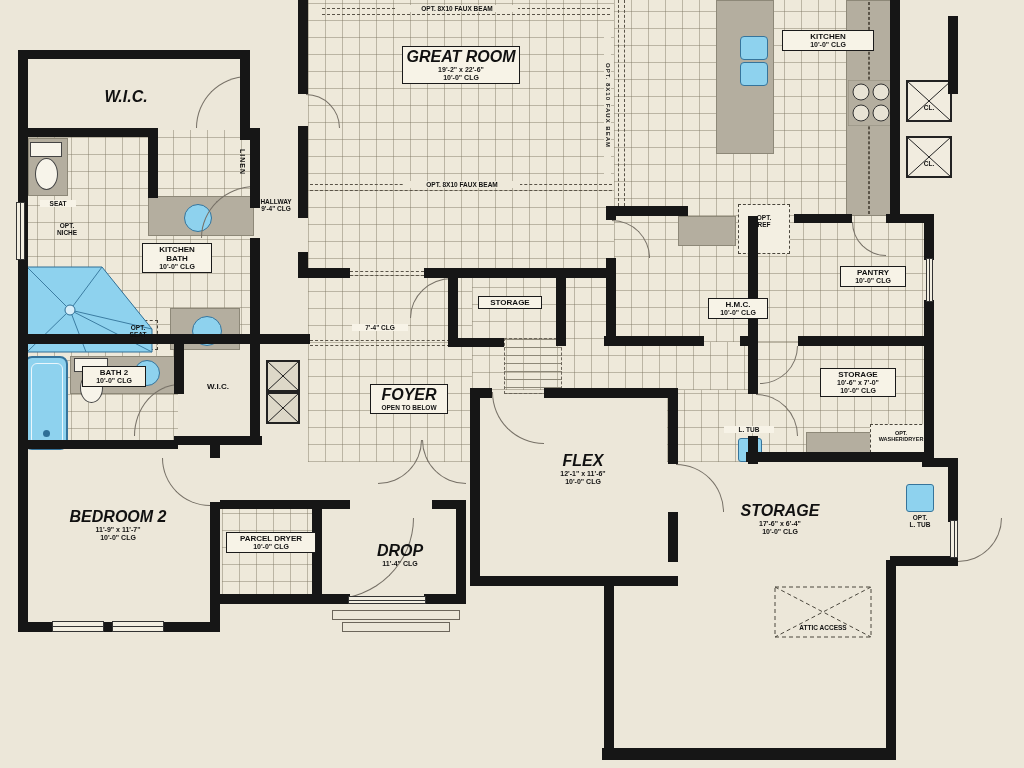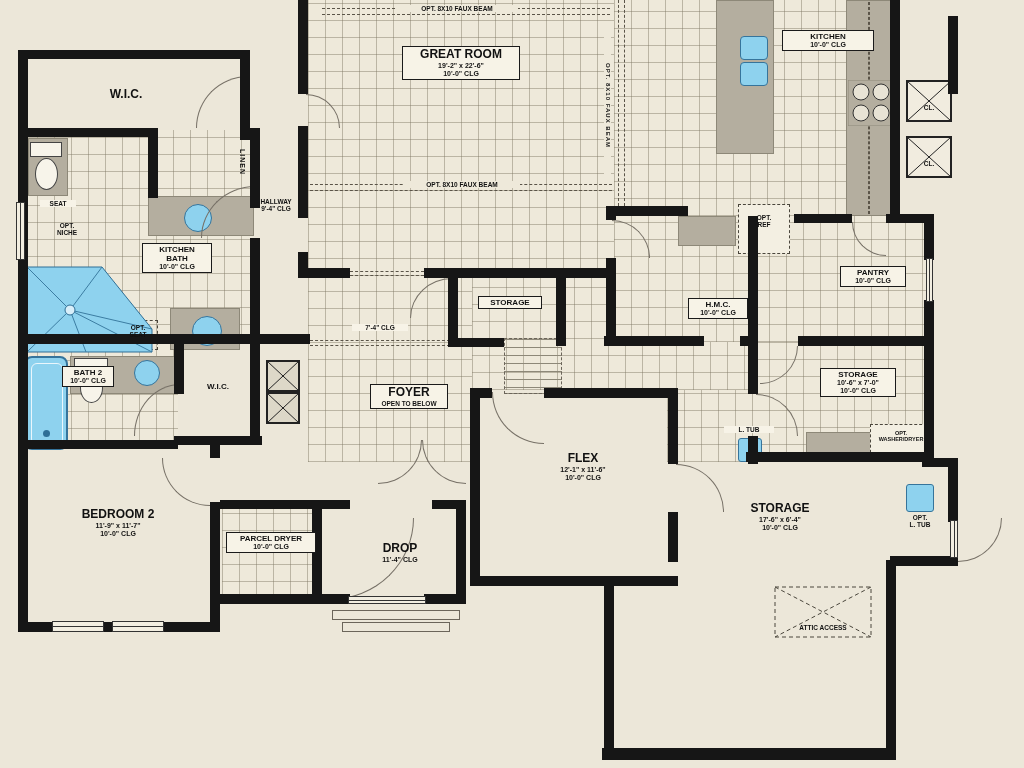--- a/index.html
+++ b/index.html
@@ -22,21 +22,21 @@
   .arc.bl{border-right:none;border-top:none;border-bottom-left-radius:100%;}
   .arc.br{border-left:none;border-top:none;border-bottom-right-radius:100%;}
   .dash{position:absolute;border:1px dashed #4a463c;box-sizing:border-box;}
   .dlh{position:absolute;border-top:1px dashed #5a5448;border-bottom:1px dashed #5a5448;box-sizing:border-box;}
   .dlv{position:absolute;border-left:1px dashed #5a5448;border-right:1px dashed #5a5448;box-sizing:border-box;}
   .stairs{position:absolute;border:1px dashed #6b655a;box-sizing:border-box;
     background:repeating-linear-gradient(180deg,#8d8878 0 1px,transparent 1px 8px);}
   .lbl{position:absolute;text-align:center;line-height:1.15;color:#111;}
   .lblbox{position:absolute;text-align:center;line-height:1.15;color:#111;
     background:#f7f3e7;border:1px solid #1a1a1a;padding:1px 2px;box-sizing:border-box;}
-  .rname{font-size:12px;font-weight:bold;white-space:nowrap;}
+  .rname{font-size:16px;font-weight:bold;white-space:nowrap;font-style:italic;}
   .rname-sm{font-size:8px;font-weight:bold;white-space:nowrap;}
   .rdim{font-size:7px;font-weight:bold;white-space:nowrap;}
   .tiny{font-size:6.5px;font-weight:bold;white-space:nowrap;line-height:1.1;}
   .vt{writing-mode:vertical-rl;text-orientation:mixed;font-size:7px;font-weight:bold;letter-spacing:1px;}
   .big{font-size:11px;font-weight:bold;white-space:nowrap;}
 </style>
 </head>
 <body>
 
 <div class="plan">
@@ -237,42 +237,42 @@
     <div class="rdim">10'-0" CLG</div>
   </div>
   <div class="lblbox" style="left:782px;top:30px;width:92px">
     <div class="rname-sm">KITCHEN</div>
     <div class="rdim">10'-0" CLG</div>
   </div>
   <div class="lblbox" style="left:840px;top:266px;width:66px">
     <div class="rname-sm">PANTRY</div>
     <div class="rdim">10'-0" CLG</div>
   </div>
-  <div class="lblbox" style="left:688px;top:298px;width:60px">
+  <div class="lblbox" style="left:708px;top:298px;width:60px">
     <div class="rname-sm">H.M.C.</div>
     <div class="rdim">10'-0" CLG</div>
   </div>
   <div class="lblbox" style="left:478px;top:296px;width:64px">
     <div class="rname-sm">STORAGE</div>
   </div>
   <div class="lblbox" style="left:820px;top:368px;width:76px">
     <div class="rname-sm">STORAGE</div>
     <div class="rdim">10'-6" x 7'-0"</div>
     <div class="rdim">10'-0" CLG</div>
   </div>
   <div class="lblbox" style="left:370px;top:384px;width:78px">
     <div class="rname">FOYER</div>
     <div class="tiny">OPEN TO BELOW</div>
   </div>
   <div class="lblbox" style="left:142px;top:243px;width:70px">
     <div class="rname-sm">KITCHEN</div>
     <div class="rname-sm">BATH</div>
     <div class="rdim">10'-0" CLG</div>
   </div>
-  <div class="lblbox" style="left:62px;top:366px;width:52px">
+  <div class="lblbox" style="left:82px;top:366px;width:64px">
     <div class="rname-sm">BATH 2</div>
     <div class="rdim">10'-0" CLG</div>
   </div>
   <div class="lblbox" style="left:226px;top:532px;width:90px">
     <div class="rname-sm">PARCEL DRYER</div>
     <div class="rdim">10'-0" CLG</div>
   </div>
   <div class="lbl" style="left:96px;top:88px;width:60px">
     <div class="rname">W.I.C.</div>
   </div>

